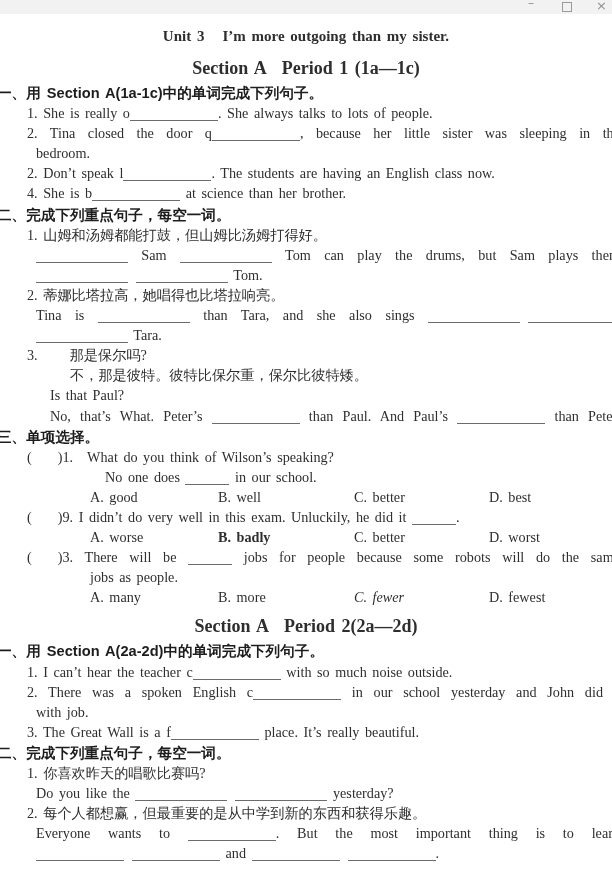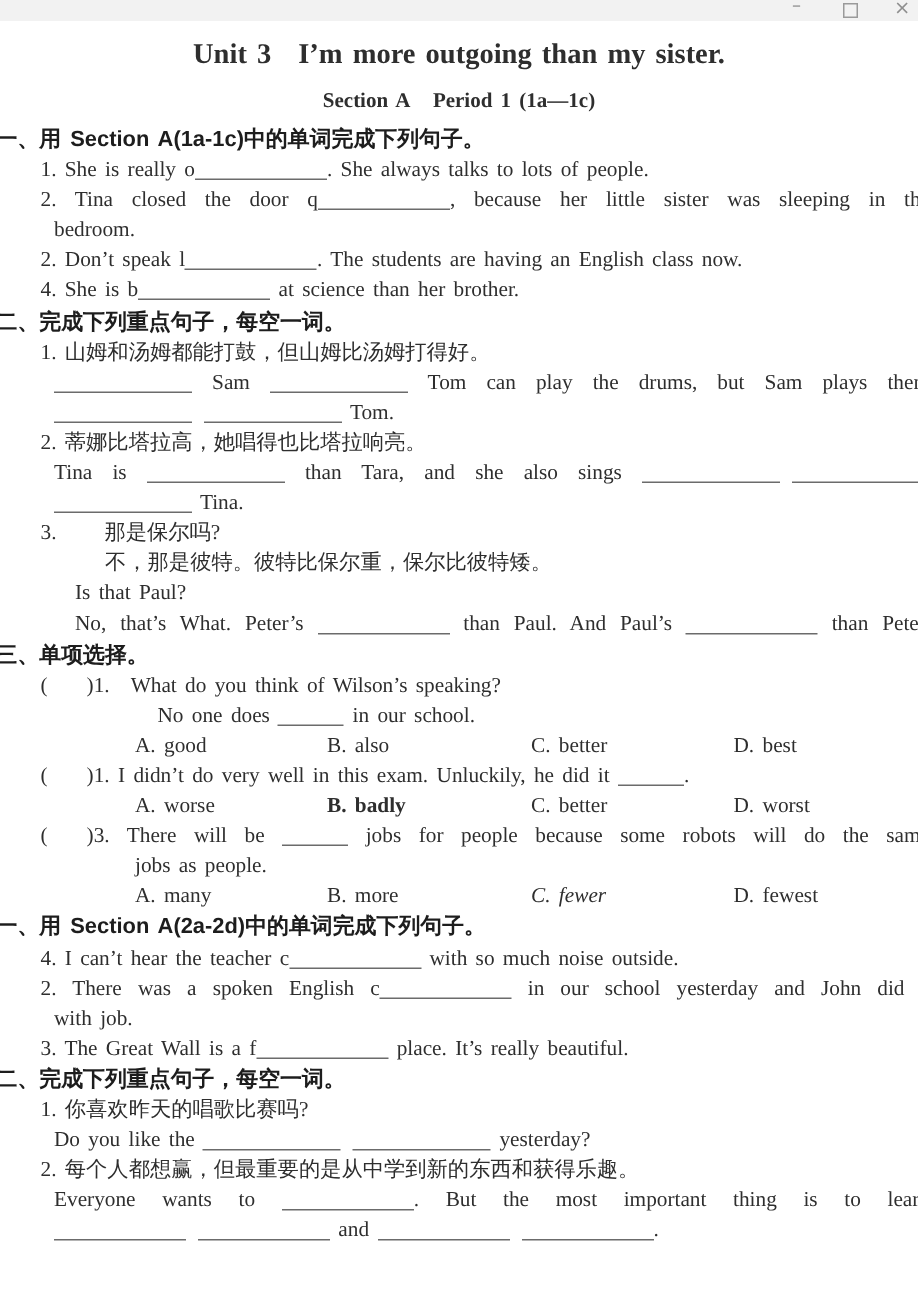--- a/index.html
+++ b/index.html
@@ -28,26 +28,26 @@
     line-height: 20.1px; font-size: 14.2px;
     white-space: nowrap; word-spacing: 2px;
   }
   .just {
     white-space: normal;
     text-align: justify;
     text-align-last: justify;
   }
   .title {
     width: 612px; text-align: center; text-align-last: center;
-    font-weight: bold; font-size: 19px;
+    font-weight: bold; font-size: 15px;
     line-height: 25px; margin: 5px 0 4px 0; white-space: nowrap;
   }
   .h2 {
     width: 612px; text-align: left; text-align-last: center;
-    font-weight: bold; font-size: 14px;
+    font-weight: bold; font-size: 18px;
     line-height: 22px; margin: 8px 0 4px 0; white-space: nowrap;
   }
   .hdr {
     font-weight: bold; font-size: 14.6px;
     font-family: "Liberation Sans", "DejaVu Sans", sans-serif;
     color: #1d1d1d; margin-top: 1px;
   }
   .blank {
     display: inline-block;
     border-bottom: 1px solid #6b6b6b;
@@ -73,36 +73,37 @@
     <div class="line item just" style="margin-left: 27px;"><span>2. Tina closed the door q</span><span class="blank" style="width: 88px;"></span><span>, because her little sister was sleeping in the</span></div>
     <div class="line cont" style="margin-left: 36px;"><span>bedroom.</span></div>
     <div class="line item" style="margin-left: 27px;"><span>2. Don’t speak l</span><span class="blank" style="width: 88px;"></span><span>. The students are having an English class now.</span></div>
     <div class="line item" style="margin-left: 27px;"><span>4. She is b</span><span class="blank" style="width: 88px;"></span><span> at science than her brother.</span></div>
     <div class="line hdr" style="margin-left: -3px;"><span>二、完成下列重点句子，每空一词。</span></div>
     <div class="line item" style="margin-left: 27px;"><span>1. 山姆和汤姆都能打鼓，但山姆比汤姆打得好。</span></div>
     <div class="line cont just" style="margin-left: 36px;"><span class="blank" style="width: 92px;"></span><span> Sam </span><span class="blank" style="width: 92px;"></span><span> Tom can play the drums, but Sam plays them</span></div>
     <div class="line cont" style="margin-left: 36px;"><span class="blank" style="width: 92px;"></span><span class="gap" style="width: 8px;"></span><span class="blank" style="width: 92px;"></span><span> Tom.</span></div>
     <div class="line item" style="margin-left: 27px;"><span>2. 蒂娜比塔拉高，她唱得也比塔拉响亮。</span></div>
     <div class="line cont just" style="margin-left: 36px;"><span>Tina is </span><span class="blank" style="width: 92px;"></span><span> than Tara, and she also sings </span><span class="blank" style="width: 92px;"></span><span class="gap" style="width: 8px;"></span><span class="blank" style="width: 92px;"></span></div>
-    <div class="line cont" style="margin-left: 36px;"><span class="blank" style="width: 92px;"></span><span> Tina.</span></div>
+    <div class="line cont" style="margin-left: 36px;"><span class="blank" style="width: 92px;"></span><span> Tara.</span></div>
     <div class="line item" style="margin-left: 27px;"><span>3.</span><span class="gap" style="width: 32px;"></span><span>那是保尔吗?</span></div>
     <div class="line cont" style="margin-left: 70px;"><span>不，那是彼特。彼特比保尔重，保尔比彼特矮。</span></div>
     <div class="line cont" style="margin-left: 50px;"><span>Is that Paul?</span></div>
     <div class="line cont just" style="margin-left: 50px;"><span>No, that’s What. Peter’s </span><span class="blank" style="width: 88px;"></span><span> than Paul. And Paul’s </span><span class="blank" style="width: 88px;"></span><span> than Peter.</span></div>
     <div class="line hdr" style="margin-left: -3px;"><span>三、单项选择。</span></div>
     <div class="line item" style="margin-left: 27px;"><span>(</span><span class="gap" style="width: 26px;"></span><span>)1.</span><span class="gap" style="width: 14px;"></span><span>What do you think of Wilson’s speaking?</span></div>
     <div class="line cont" style="margin-left: 105px;"><span>No one does </span><span class="blank" style="width: 44px;"></span><span> in our school.</span></div>
-    <div class="line opts" style="margin-left: 90px;"><span style="width: 128px;">A. good</span><span style="width: 136px;">B. also</span><span style="width: 135px;">C. better</span><span>D. best</span></div>
-    <div class="line item" style="margin-left: 27px;"><span>(</span><span class="gap" style="width: 26px;"></span><span>)1. I didn’t do very well in this exam. Unluckily, he did it </span><span class="blank" style="width: 44px;"></span><span>.</span></div>
+    <div class="line opts" style="margin-left: 90px;"><span style="width: 128px;">A. good</span><span style="width: 136px;">B. well</span><span style="width: 135px;">C. better</span><span>D. best</span></div>
+    <div class="line item" style="margin-left: 27px;"><span>(</span><span class="gap" style="width: 26px;"></span><span>)9. I didn’t do very well in this exam. Unluckily, he did it </span><span class="blank" style="width: 44px;"></span><span>.</span></div>
     <div class="line opts" style="margin-left: 90px;"><span style="width: 128px;">A. worse</span><span style="width: 136px; font-weight: bold;">B. badly</span><span style="width: 135px;">C. better</span><span>D. worst</span></div>
     <div class="line item just" style="margin-left: 27px;"><span>(</span><span class="gap" style="width: 26px;"></span><span>)3. There will be </span><span class="blank" style="width: 44px;"></span><span> jobs for people because some robots will do the same</span></div>
     <div class="line cont" style="margin-left: 90px;"><span>jobs as people.</span></div>
     <div class="line opts" style="margin-left: 90px;"><span style="width: 128px;">A. many</span><span style="width: 136px;">B. more</span><span style="width: 135px; font-style: italic;">C. fewer</span><span>D. fewest</span></div>
+    <div class="line h2"><span>Section A</span><span class="gap" style="width: 15px;"></span><span>Period 2(2a—2d)</span></div>
     <div class="line hdr" style="margin-left: -3px;"><span>一、用 Section A(2a-2d)中的单词完成下列句子。</span></div>
-    <div class="line item" style="margin-left: 27px;"><span>4. I can’t hear the teacher c</span><span class="blank" style="width: 88px;"></span><span> with so much noise outside.</span></div>
+    <div class="line item" style="margin-left: 27px;"><span>1. I can’t hear the teacher c</span><span class="blank" style="width: 88px;"></span><span> with so much noise outside.</span></div>
     <div class="line item just" style="margin-left: 27px;"><span>2. There was a spoken English c</span><span class="blank" style="width: 88px;"></span><span> in our school yesterday and John did a</span></div>
     <div class="line cont" style="margin-left: 36px;"><span>with job.</span></div>
     <div class="line item" style="margin-left: 27px;"><span>3. The Great Wall is a f</span><span class="blank" style="width: 88px;"></span><span> place. It’s really beautiful.</span></div>
     <div class="line hdr" style="margin-left: -3px;"><span>二、完成下列重点句子，每空一词。</span></div>
     <div class="line item" style="margin-left: 27px;"><span>1. 你喜欢昨天的唱歌比赛吗?</span></div>
     <div class="line cont" style="margin-left: 36px;"><span>Do you like the </span><span class="blank" style="width: 92px;"></span><span class="gap" style="width: 8px;"></span><span class="blank" style="width: 92px;"></span><span> yesterday?</span></div>
     <div class="line item" style="margin-left: 27px;"><span>2. 每个人都想赢，但最重要的是从中学到新的东西和获得乐趣。</span></div>
     <div class="line cont just" style="margin-left: 36px;"><span>Everyone wants to </span><span class="blank" style="width: 88px;"></span><span>. But the most important thing is to learn</span></div>
     <div class="line cont" style="margin-left: 36px;"><span class="blank" style="width: 88px;"></span><span class="gap" style="width: 8px;"></span><span class="blank" style="width: 88px;"></span><span> and </span><span class="blank" style="width: 88px;"></span><span class="gap" style="width: 8px;"></span><span class="blank" style="width: 88px;"></span><span>.</span></div>
   </div>

